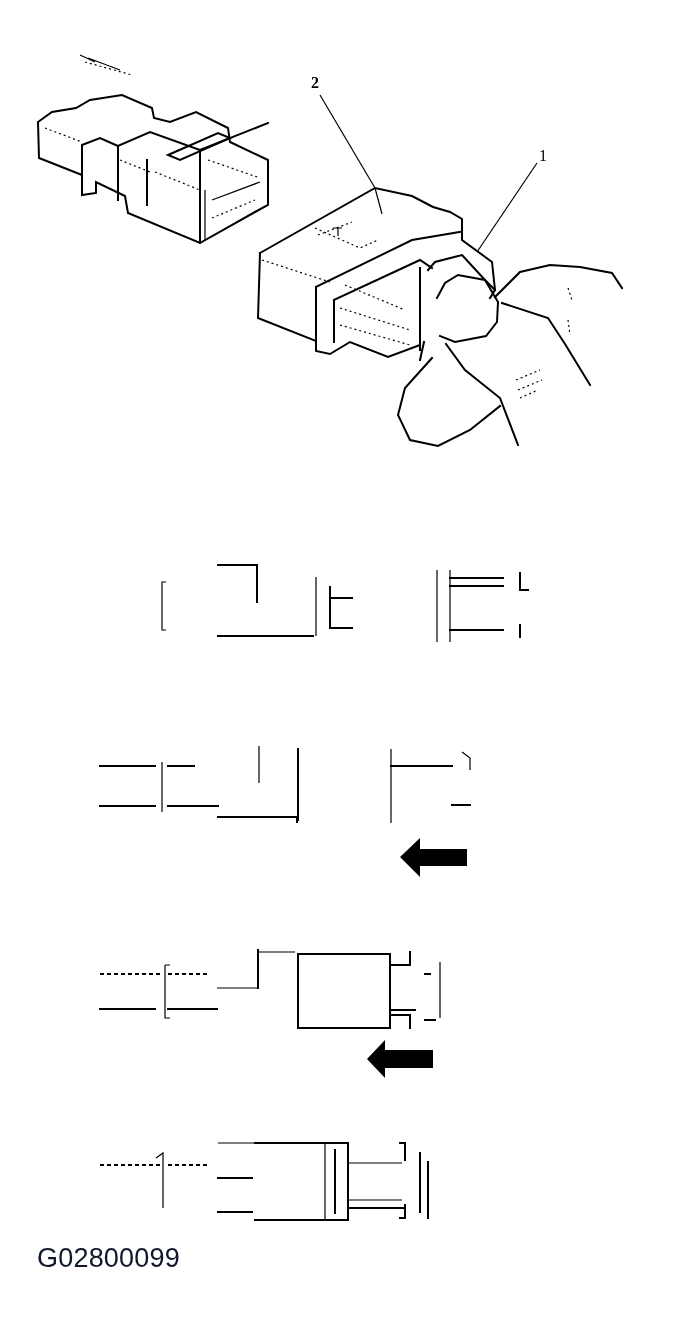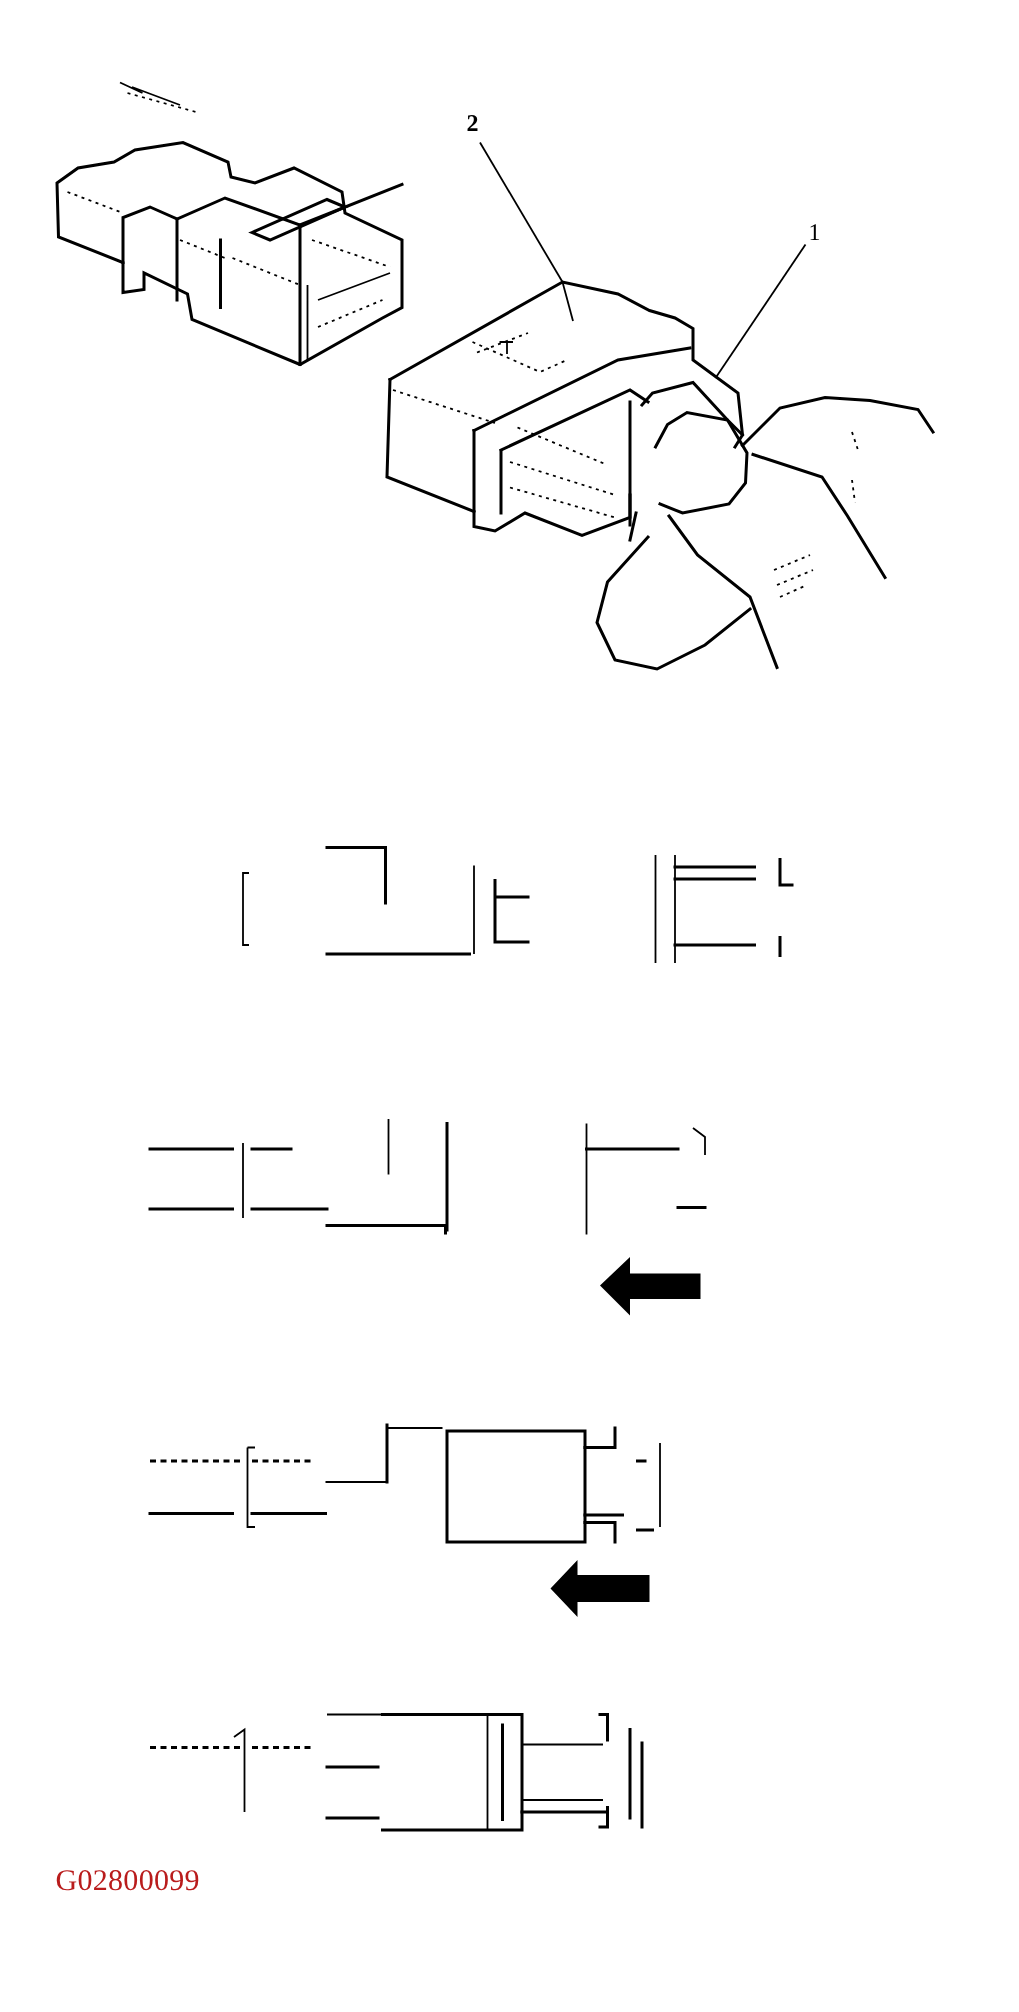--- a/index.html
+++ b/index.html
@@ -3,21 +3,21 @@
 <meta charset="utf-8">
 <style>
   html, body { margin:0; padding:0; background:#ffffff; }
   body { width:679px; height:1341px; position:relative; overflow:hidden; font-family:"Liberation Sans", sans-serif; }
   svg.fig { position:absolute; left:0; top:0; }
   .ln { stroke:#000; fill:none; stroke-width:2; stroke-linecap:square; }
   .thin { stroke:#000; fill:none; stroke-width:1.2; }
   .dash { stroke:#000; fill:none; stroke-width:2; stroke-dasharray:4 3; }
   .dot { stroke:#000; fill:none; stroke-width:1.2; stroke-dasharray:2 3; }
   .callout { position:absolute; font-family:"Liberation Serif", serif; font-weight:bold; font-size:16px; color:#000; }
-  .fig-id { position:absolute; left:37px; top:1243px; font-size:20px; color:#b91c1c; font-family:Liberation Serif, serif; letter-spacing:0.2px; }
+  .fig-id { position:absolute; left:37px; top:1243px; font-size:27px; color:#0f172a; font-family:Liberation Sans, sans-serif; letter-spacing:0.2px; }
 </style>
 </head>
 <body>
 
 <svg class="fig" width="679" height="1341" viewBox="0 0 679 1341">
 
   <g>
     <path class="ln" d="M38,122 L52,112 L76,108 L90,100 L122,95 L152,108 L154,118 L170,122 L196,112 L228,128 L230,142 L268,160 L268,205 L255,212 L200,243 L128,213 L125,196 L96,182 L96,193 L82,195 L82,175 L39,158 Z"></path>
     <path class="ln" d="M82,175 L82,145 L100,138 L118,146 L118,200"></path>
     <path class="ln" d="M118,146 L150,132 L200,150 L200,243"></path>

